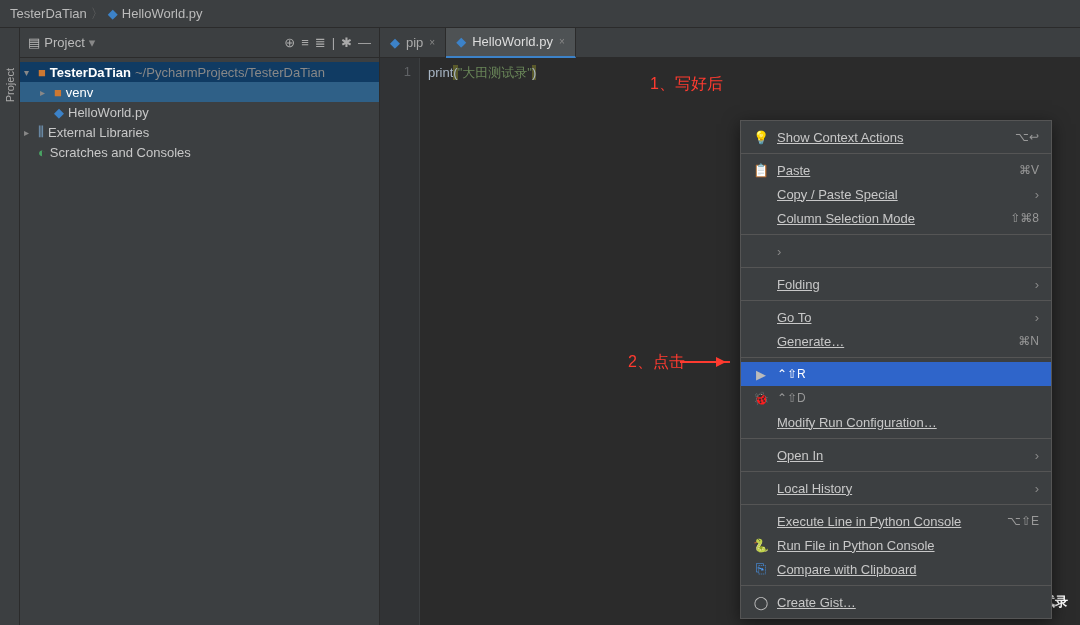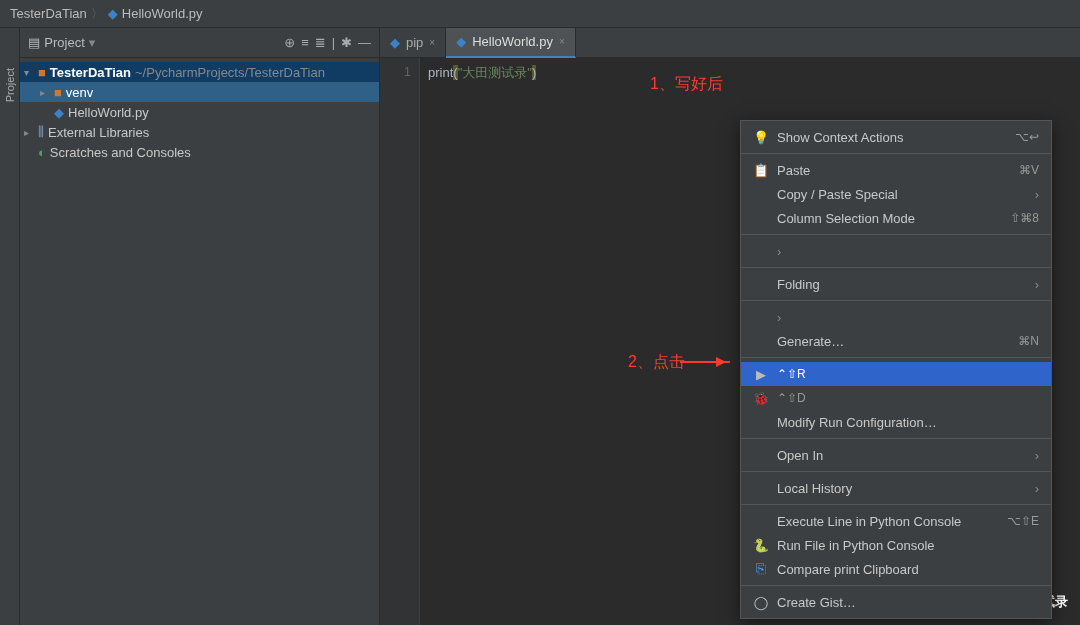--- a/index.html
+++ b/index.html
@@ -42,21 +42,21 @@
 
 
 .anno { position:absolute; color:#ff3b30; font-size:16px; font-weight:500; }
 .arrow-line { position:absolute; height:2px; background:#ff3b30; }
 .arrow-line:after { content:''; position:absolute; right:-1px; top:-4px; border:5px solid transparent; border-left:10px solid #ff3b30; }
 
 
 .ctx { position:absolute; left:740px; top:120px; width:312px; background:#3c3f41; border:1px solid #555; box-shadow:0 4px 16px rgba(0,0,0,.5); padding:4px 0; z-index:10; }
 .ctx-item { display:flex; align-items:center; height:24px; padding:0 12px; color:#c8c8c8; cursor:pointer; gap:8px; }
 .ctx-item .ico { width:16px; display:inline-flex; justify-content:center; color:#bbb; }
-.ctx-item .lbl { flex:1; }
+.ctx-item .lbl { flex:1;text-decoration:underline; }
 .ctx-item .sc { color:#999; font-size:12px; }
 .ctx-item .sub { color:#888; }
 .ctx-item.hl { background:#2f65ca; color:#fff; }
 .ctx-item.hl .sc { color:#fff; }
 .ctx-sep { height:1px; background:#555; margin:4px 0; }
 
 .red-box { position:absolute; border:2px solid #ff3b30; pointer-events:none; }
 
 .watermark { position:absolute; right:12px; bottom:10px; color:#fff; font-size:22px; font-weight:600; display:flex; align-items:center; gap:4px; }
 .wm-ico { width:26px; height:26px; border-radius:13px; background:#3bb34a; display:inline-flex; align-items:center; justify-content:center; color:#fff; font-size:15px; }
@@ -188,20 +188,21 @@
     </div>
   <div class="ctx-sep"></div>
   <div class="ctx-item">
       <span class="ico"></span>
       <span class="lbl">Folding</span>
       <span class="sub">›</span>
     </div>
   <div class="ctx-sep"></div>
   <div class="ctx-item">
       <span class="ico"></span>
+      <span class="lbl">Go To</span>
       <span class="sub">›</span>
     </div>
   <div class="ctx-item">
       <span class="ico"></span>
       <span class="lbl">Generate…</span>
       <span class="sc">⌘N</span>
     </div>
   <div class="ctx-sep"></div>
   <div class="ctx-item hl">
       <span class="ico icon-run">▶</span>
@@ -232,21 +233,21 @@
       <span class="ico"></span>
       <span class="lbl">Execute Line in Python Console</span>
       <span class="sc">⌥⇧E</span>
     </div>
   <div class="ctx-item">
       <span class="ico">🐍</span>
       <span class="lbl">Run File in Python Console</span>
     </div>
   <div class="ctx-item">
       <span class="ico" style="color:#4a9eff">⎘</span>
-      <span class="lbl">Compare print Clipboard</span>
+      <span class="lbl">Compare with Clipboard</span>
     </div>
   <div class="ctx-sep"></div>
   <div class="ctx-item">
       <span class="ico">◯</span>
       <span class="lbl">Create Gist…</span>
     </div>
 </div>
 
 <div class="red-box" style="left:745px; top:349px; width:135px; height:22px;"></div>
 

